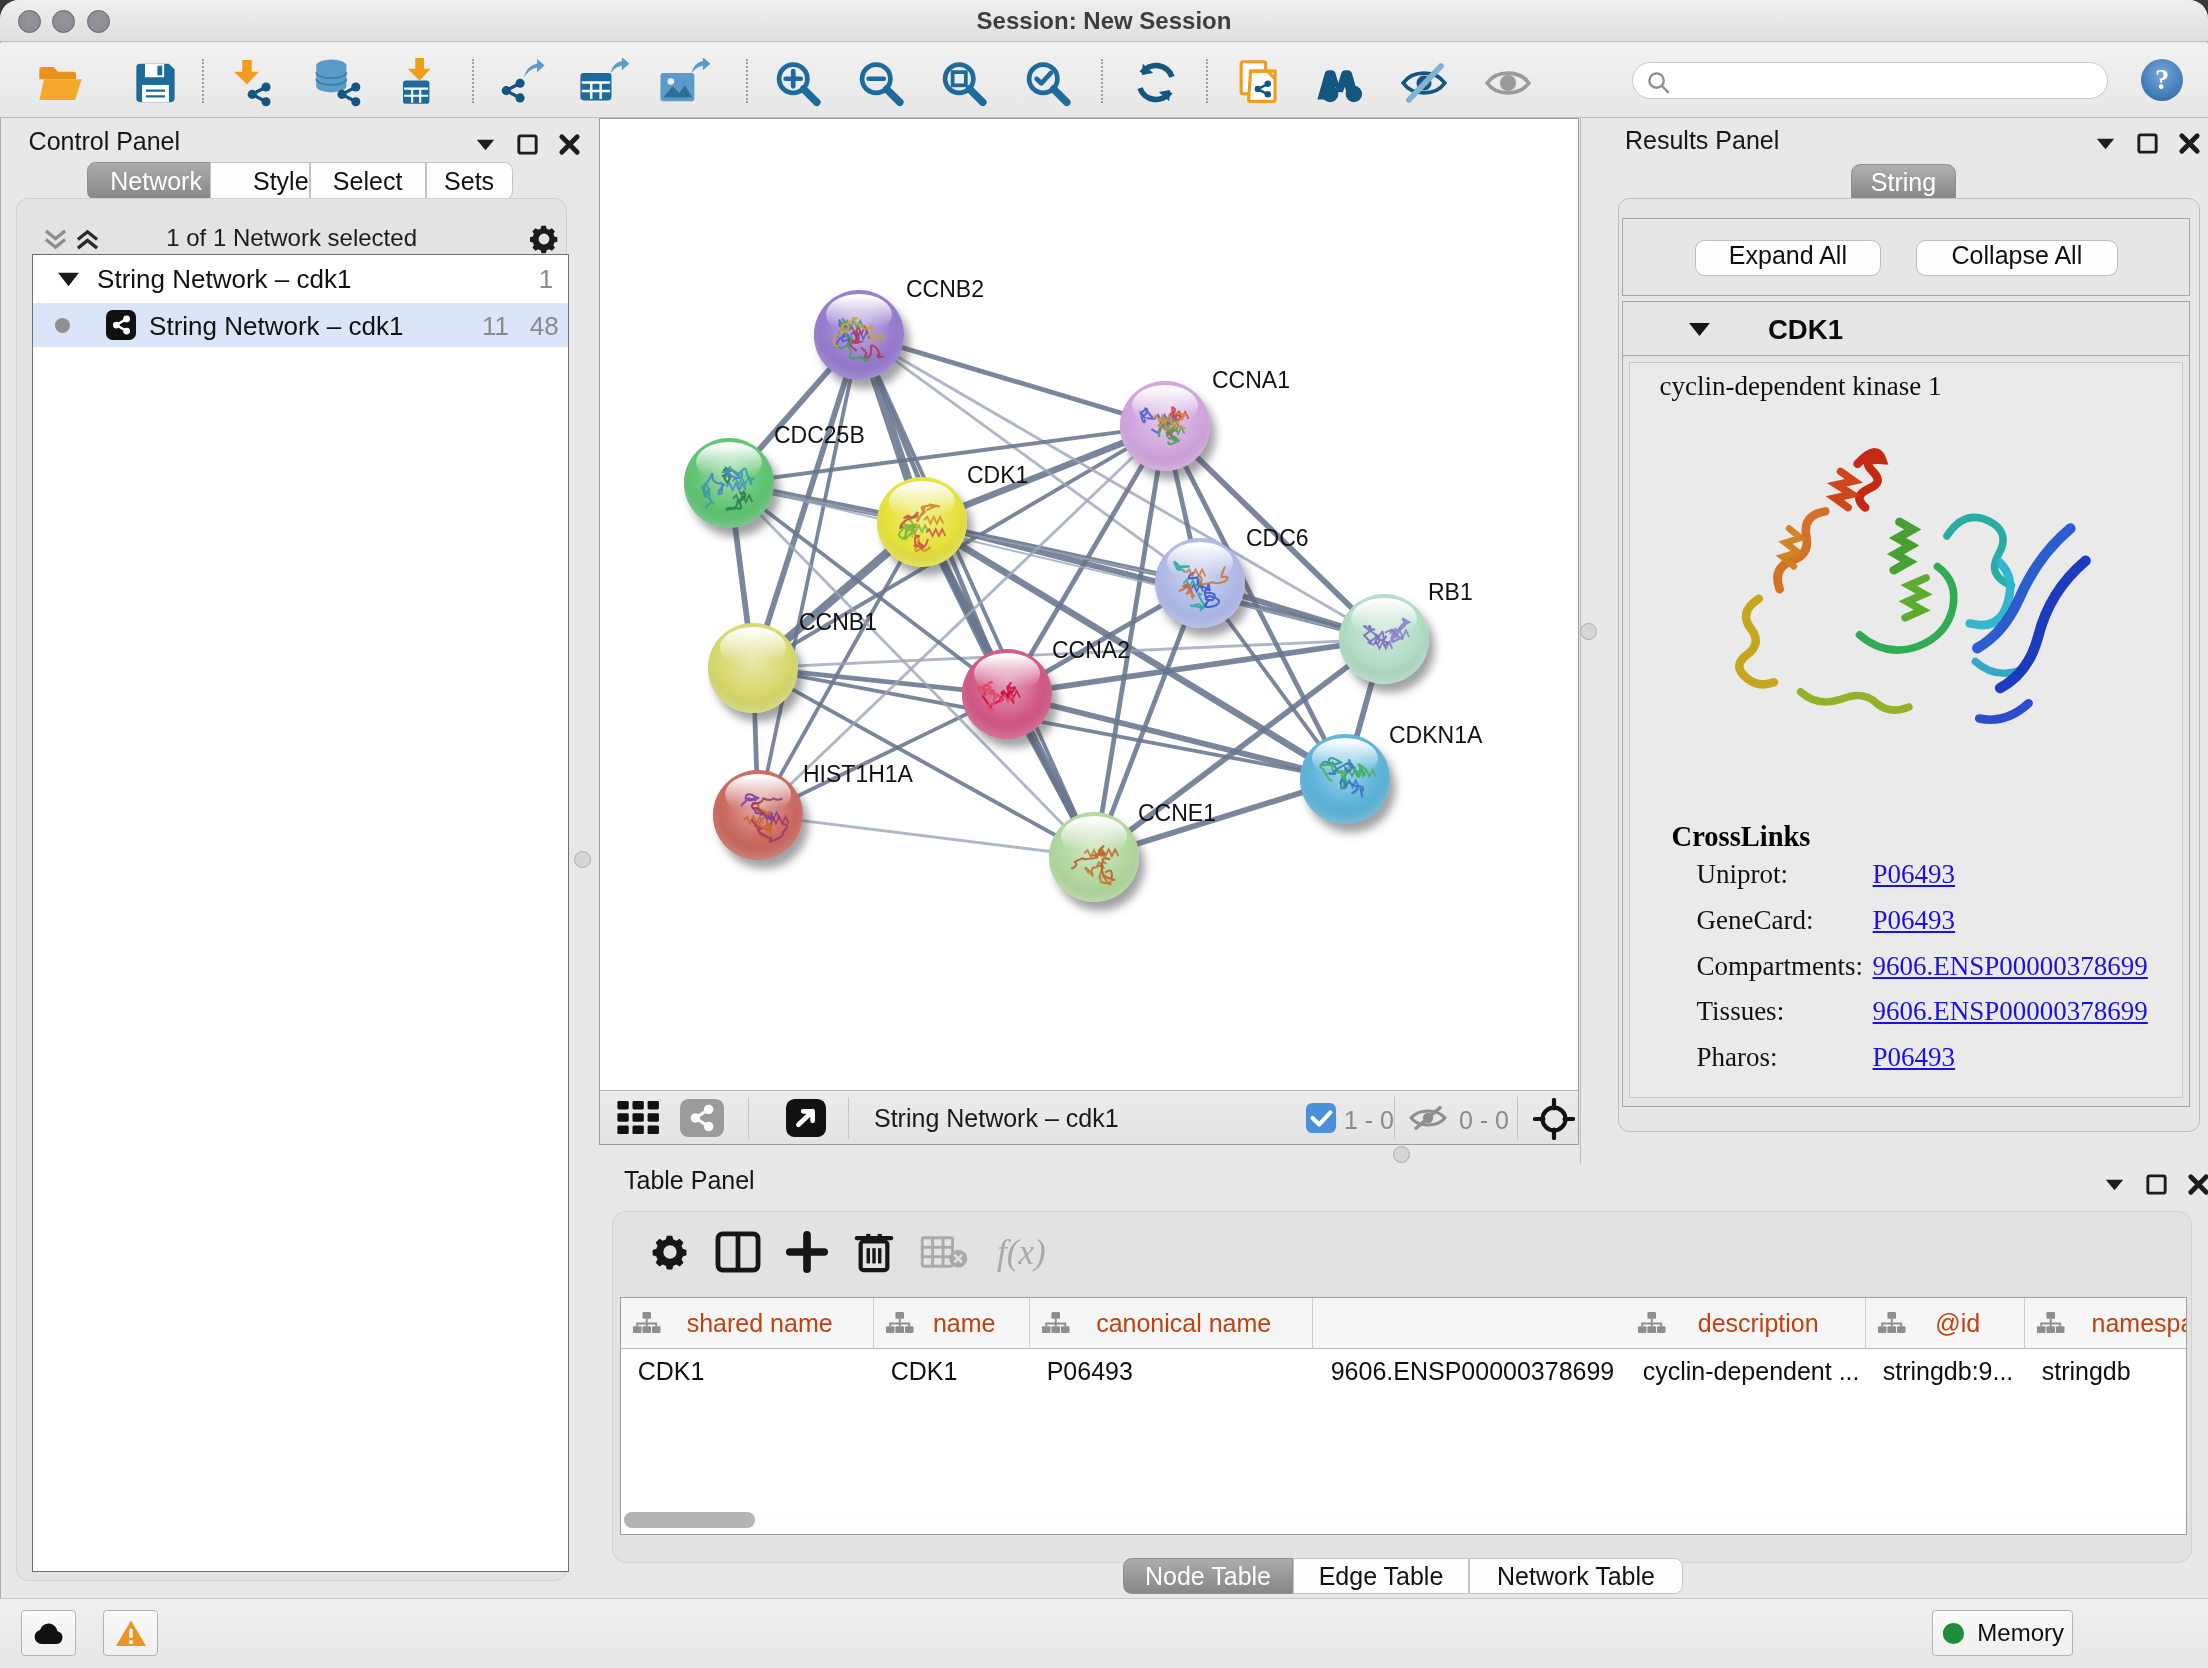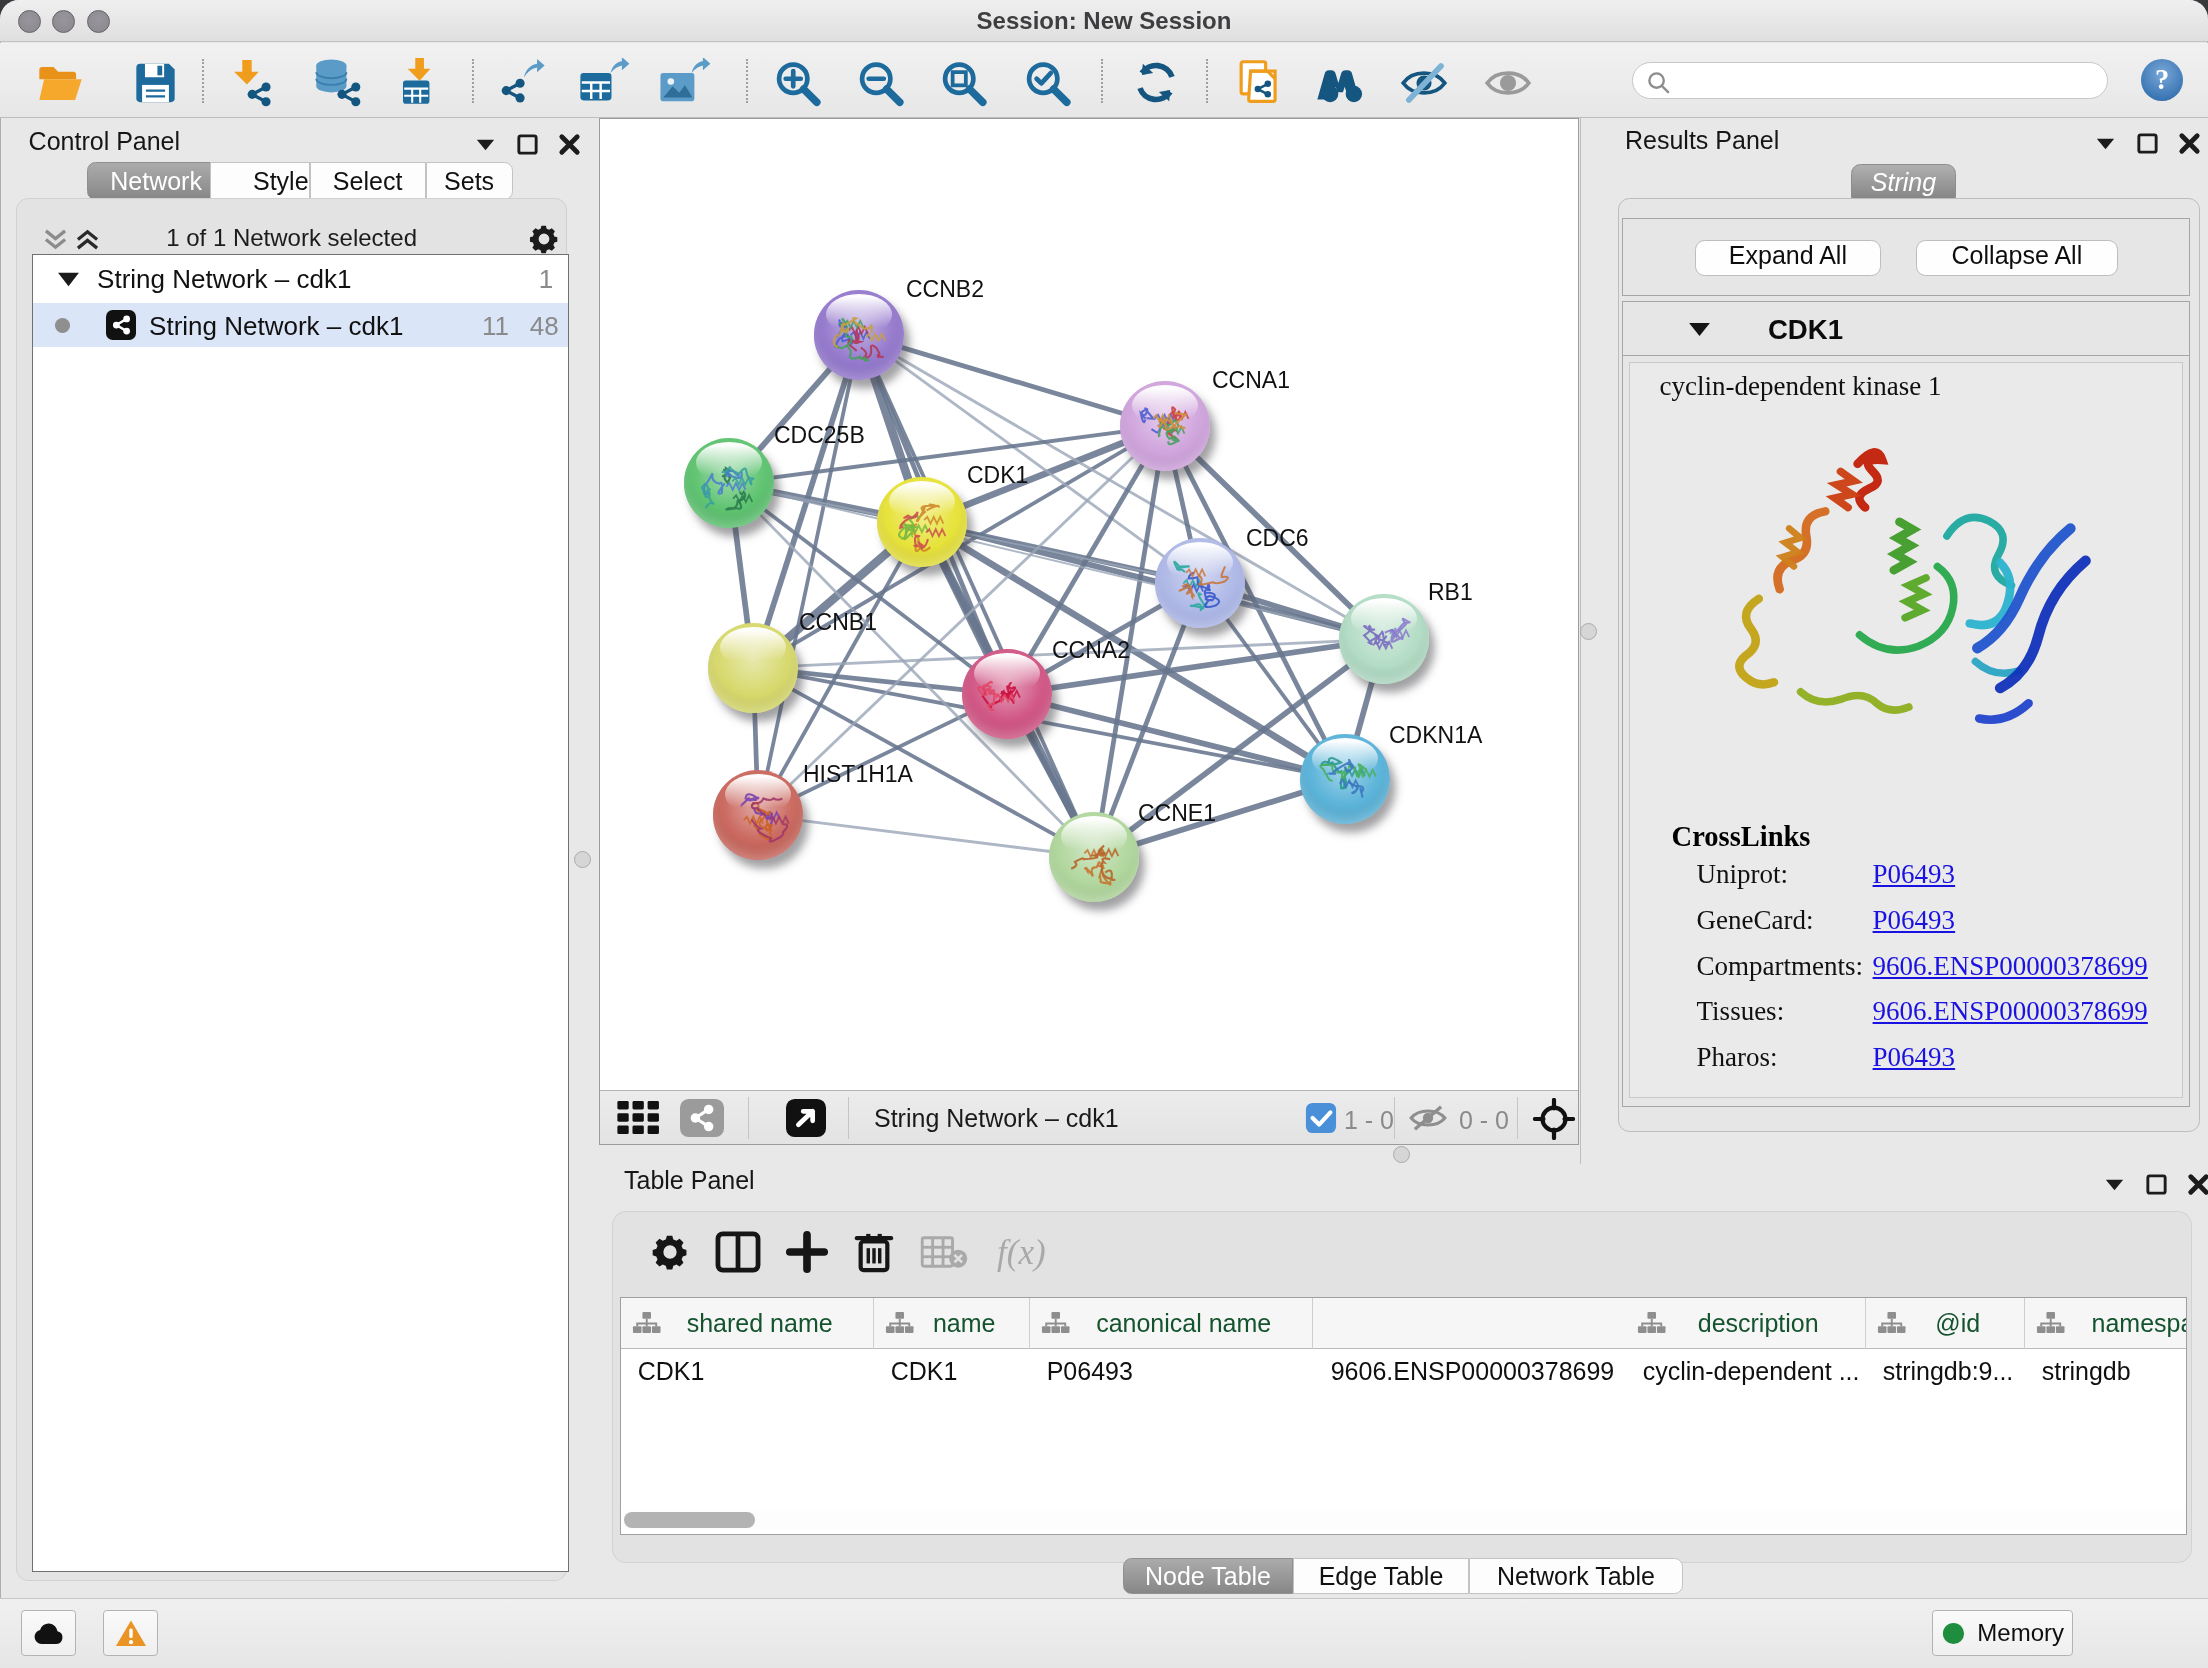--- a/index.html
+++ b/index.html
@@ -60,21 +60,21 @@
   .net-statusbar { position:absolute; left:0; bottom:0; width:100%; height:54px;
                    background:linear-gradient(#ececec,#e3e3e3); border-top:1.4px solid #b5b5b5; }
   .net-statusbar .nsep { position:absolute; top:5.7px; height:42px; border-left:1.4px solid #c5c5c5; }
   .net-name { position:absolute; left:274px; top:13.3px; font-size:25px; color:#1a1a1a; }
   .nstat { position:absolute; top:15px; font-size:25px; color:#8a8a8a; }
   
   .results-panel { position:absolute; left:1580px; top:118px; width:629px; height:1046px;
                    background:#e9e8e8; border-left:1.4px solid #bdbdbd;padding-left:12px; }
   .rp-tab { position:absolute; left:270px; top:46px; width:105px; height:36px; border-radius:9.5px 9.5px 2.9px 2.9px;
             background:linear-gradient(#b0b0b0,#858585); border:1px solid #8d8d8d;
-            color:#fff; font-size:25px; text-align:center; line-height:34px;font-style:italic; }
+            color:#fff; font-size:25px; text-align:center; line-height:34px; }
   .rp-pane { position:absolute; left:37px; top:80px; width:582px; height:934px;
              background:#e7e6e6; border:1.4px solid #bcbcbc; border-radius:11.4px; }
   .rp-box1 { position:absolute; left:2.9px; top:19px; width:568px; height:78px; border:1.4px solid #a6a6a6; }
   .rp-btn { position:absolute; top:21px; height:36px; background:#fefefe; border:1.4px solid #bdbdbd;
             border-radius:9.5px; font-size:25px; color:#0d0d0d; text-align:center; }
   .rp-box2 { position:absolute; left:2.9px; top:102px; width:568px; height:806px; border:1.4px solid #a6a6a6; }
   .rp-sechead { position:absolute; left:0; top:0; width:100%; height:54px; border-bottom:1.4px solid #a6a6a6; }
   .rp-gene { position:absolute; left:145px; top:12.4px; font-size:27.6px; font-weight:bold; color:#0b0b0b; }
   .rp-content { position:absolute; left:5.7px; top:60px; width:554px; height:736px;
                 background:#ebeaea; border:1px solid #c9c9c9; font-family:"Liberation Serif", serif; }
@@ -90,21 +90,21 @@
              background:#e3e2e2; border-radius:13.3px; box-shadow:0 0 0 1px #d4d3d3; }
   .tp-toolbar { position:absolute; left:0; top:0; width:100%; height:84px; }
   .tp-tool { position:absolute; top:13.3px; width:53px; height:53px; display:flex; align-items:center; justify-content:center; }
   .fx { position:absolute; left:384px; top:21px; font-size:35px; color:#a9a9a9;
         font-family:"Liberation Serif", serif; font-style:italic; }
   .grid-table { position:absolute; left:6.7px; top:85px; width:1567px; height:238px;
                 background:#fff; border:1.4px solid #9f9f9f; overflow:hidden; }
   .gt-header { position:absolute; left:0; top:0; width:1807px; height:51px; background:#f6f6f6;
                border-bottom:1.4px solid #bababa; }
   .gt-hcell { position:absolute; top:0; height:51px; border-right:1.4px solid #cecece;
-              font-size:25px; color:#14532d; }
+              font-size:25px; color:#c2410c; }
   .gt-hcell .htext { position:absolute; top:11.4px; left:32px; width:calc(100% - 38px); text-align:center; }
   .gt-hcell svg { position:absolute; left:11.4px; top:13.3px; }
   .gt-row { position:absolute; left:0; top:51px; width:1807px; height:42px; font-size:25px; color:#101010; }
   .gt-cell { position:absolute; top:7.6px; white-space:nowrap; }
   .hscroll { position:absolute; left:1.9px; bottom:3.8px; width:1564px; height:19px; background:#fdfdfd; }
   .hscroll .thumb { position:absolute; left:1.9px; top:1px; width:131px; height:16px; background:#b3b3b3; border-radius:8.6px; }
   .bt-tabs .tab { height:36px; line-height:34px; }
   
   .statusbar { position:absolute; left:0; top:1598px; width:100%; height:70px;
                background:linear-gradient(#f0f0f0,#e6e6e6); border-top:1.4px solid #c6c6c6; }

